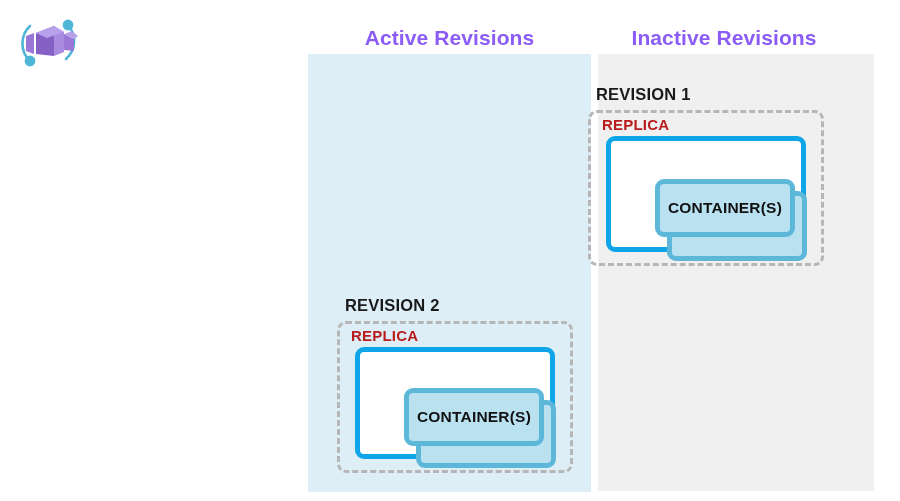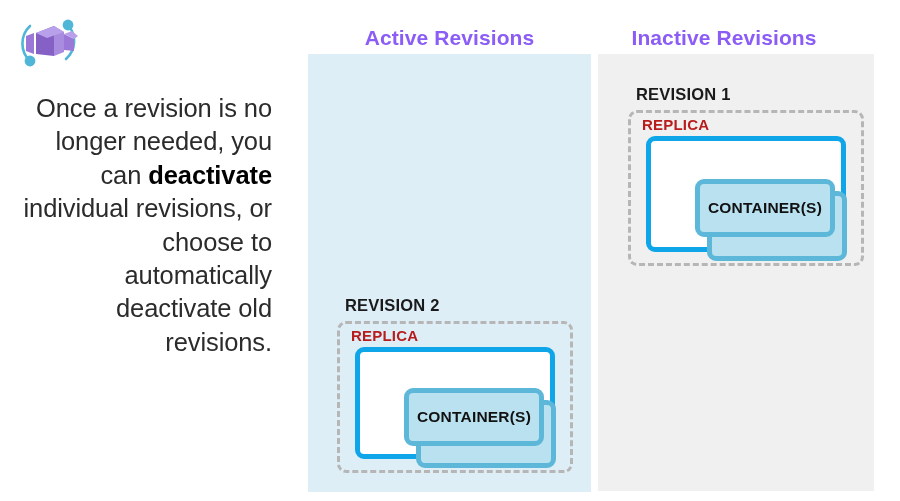--- a/index.html
+++ b/index.html
@@ -131,21 +131,21 @@
   .container-card.front { z-index: 2; display: flex; align-items: center; justify-content: center; }
   .container-label {
     font-size: 15.5px;
     font-weight: 700;
     color: #111111;
     letter-spacing: 0.2px;
     white-space: nowrap;
   }
 
   
-  #revision-1 { left: 628px; top: 110px; width: 236px; height: 156px; }
+  #revision-1 { left: 588px; top: 110px; width: 236px; height: 156px; }
   #revision-1 .replica-frame { left: 18px; top: 26px; width: 200px; height: 116px; }
   #revision-1 .container-card.back  { left: 56px; top: 50px; width: 140px; height: 70px; }
   #revision-1 .container-card.front { left: 44px; top: 38px; width: 140px; height: 58px; }
 
   
   #revision-2 { left: 337px; top: 321px; width: 236px; height: 152px; }
   #revision-2 .replica-frame { left: 18px; top: 26px; width: 200px; height: 112px; }
   #revision-2 .container-card.back  { left: 56px; top: 48px; width: 140px; height: 68px; }
   #revision-2 .container-card.front { left: 44px; top: 36px; width: 140px; height: 58px; }
 </style>
@@ -166,23 +166,20 @@
 
       <path d="M22 21 L40 14 L40 44 L22 42 Z" fill="#8661c5"></path>
       <path d="M40 14 L50 20 L50 40 L40 44 Z" fill="#a98ce0"></path>
       <path d="M22 21 L40 14 L50 20 L33 26 Z" fill="#b9a0ea"></path>
 
       <path d="M50 22 L60 27 L60 39 L50 38 Z" fill="#9b78d8"></path>
       <path d="M50 22 L58 19 L64 24 L60 27 Z" fill="#b9a0ea"></path>
     </svg>
   </div>
 
-  <div id="intro-text">
-    <span>Once a revision is no longer needed, you can </span><span class="em">deactivate</span><span> individual revisions, or choose to automatically deactivate old revisions.</span>
-  </div>
 
 </div>
 
 <div id="header-active" class="col-header">Active Revisions</div>
 
 <div id="header-inactive" class="col-header">Inactive Revisions</div>
 
 <div id="column-active" class="column-bg"></div>
 
 <div id="column-inactive" class="column-bg"></div>

